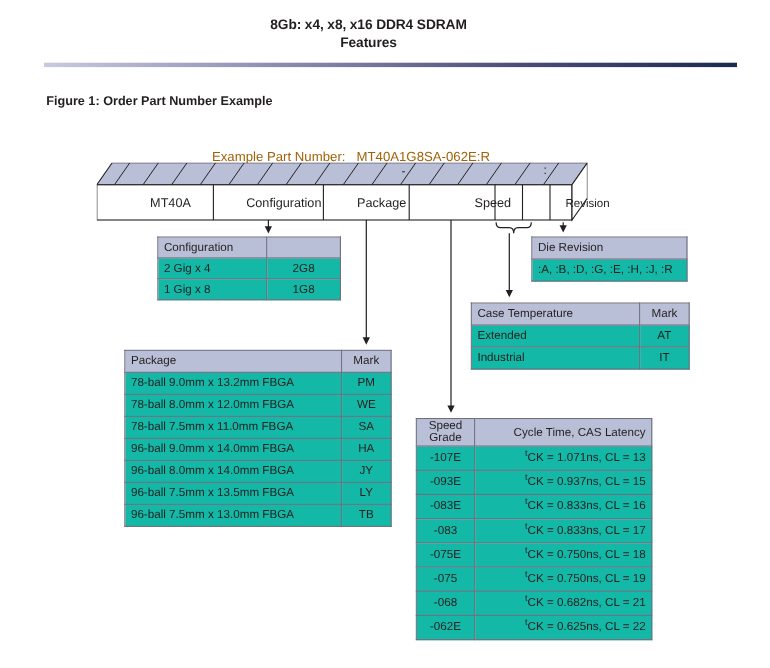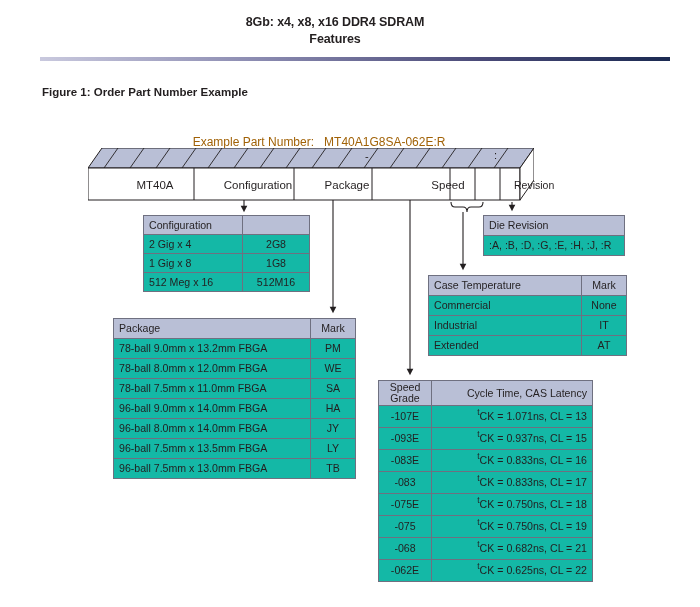--- a/index.html
+++ b/index.html
@@ -225,24 +225,20 @@
   </thead>
   <tbody>
     <tr>
       <td class="col-name">2 Gig x 4</td>
       <td class="col-mark">2G8</td>
     </tr>
     <tr>
       <td class="col-name">1 Gig x 8</td>
       <td class="col-mark">1G8</td>
     </tr>
-    <tr>
-      <td class="col-name">512 Meg x 16</td>
-      <td class="col-mark">512M16</td>
-    </tr>
   </tbody>
 </table>
 
 <table class="dtable" id="table-package">
   <thead>
     <tr>
       <th class="col-name">Package</th>
       <th class="col-mark">Mark</th>
     </tr>
   </thead>
@@ -280,31 +276,27 @@
 
 <table class="dtable" id="table-casetemp">
   <thead>
     <tr>
       <th class="col-name">Case Temperature</th>
       <th class="col-mark">Mark</th>
     </tr>
   </thead>
   <tbody>
     <tr>
-      <td class="col-name">Commercial</td>
-      <td class="col-mark">None</td>
+      <td class="col-name">Extended</td>
+      <td class="col-mark">AT</td>
     </tr>
     <tr>
       <td class="col-name">Industrial</td>
       <td class="col-mark">IT</td>
     </tr>
-    <tr>
-      <td class="col-name">Extended</td>
-      <td class="col-mark">AT</td>
-    </tr>
   </tbody>
 </table>
 
 <table class="dtable" id="table-dierevision">
   <thead>
     <tr>
       <th>Die Revision</th>
     </tr>
   </thead>
   <tbody>

